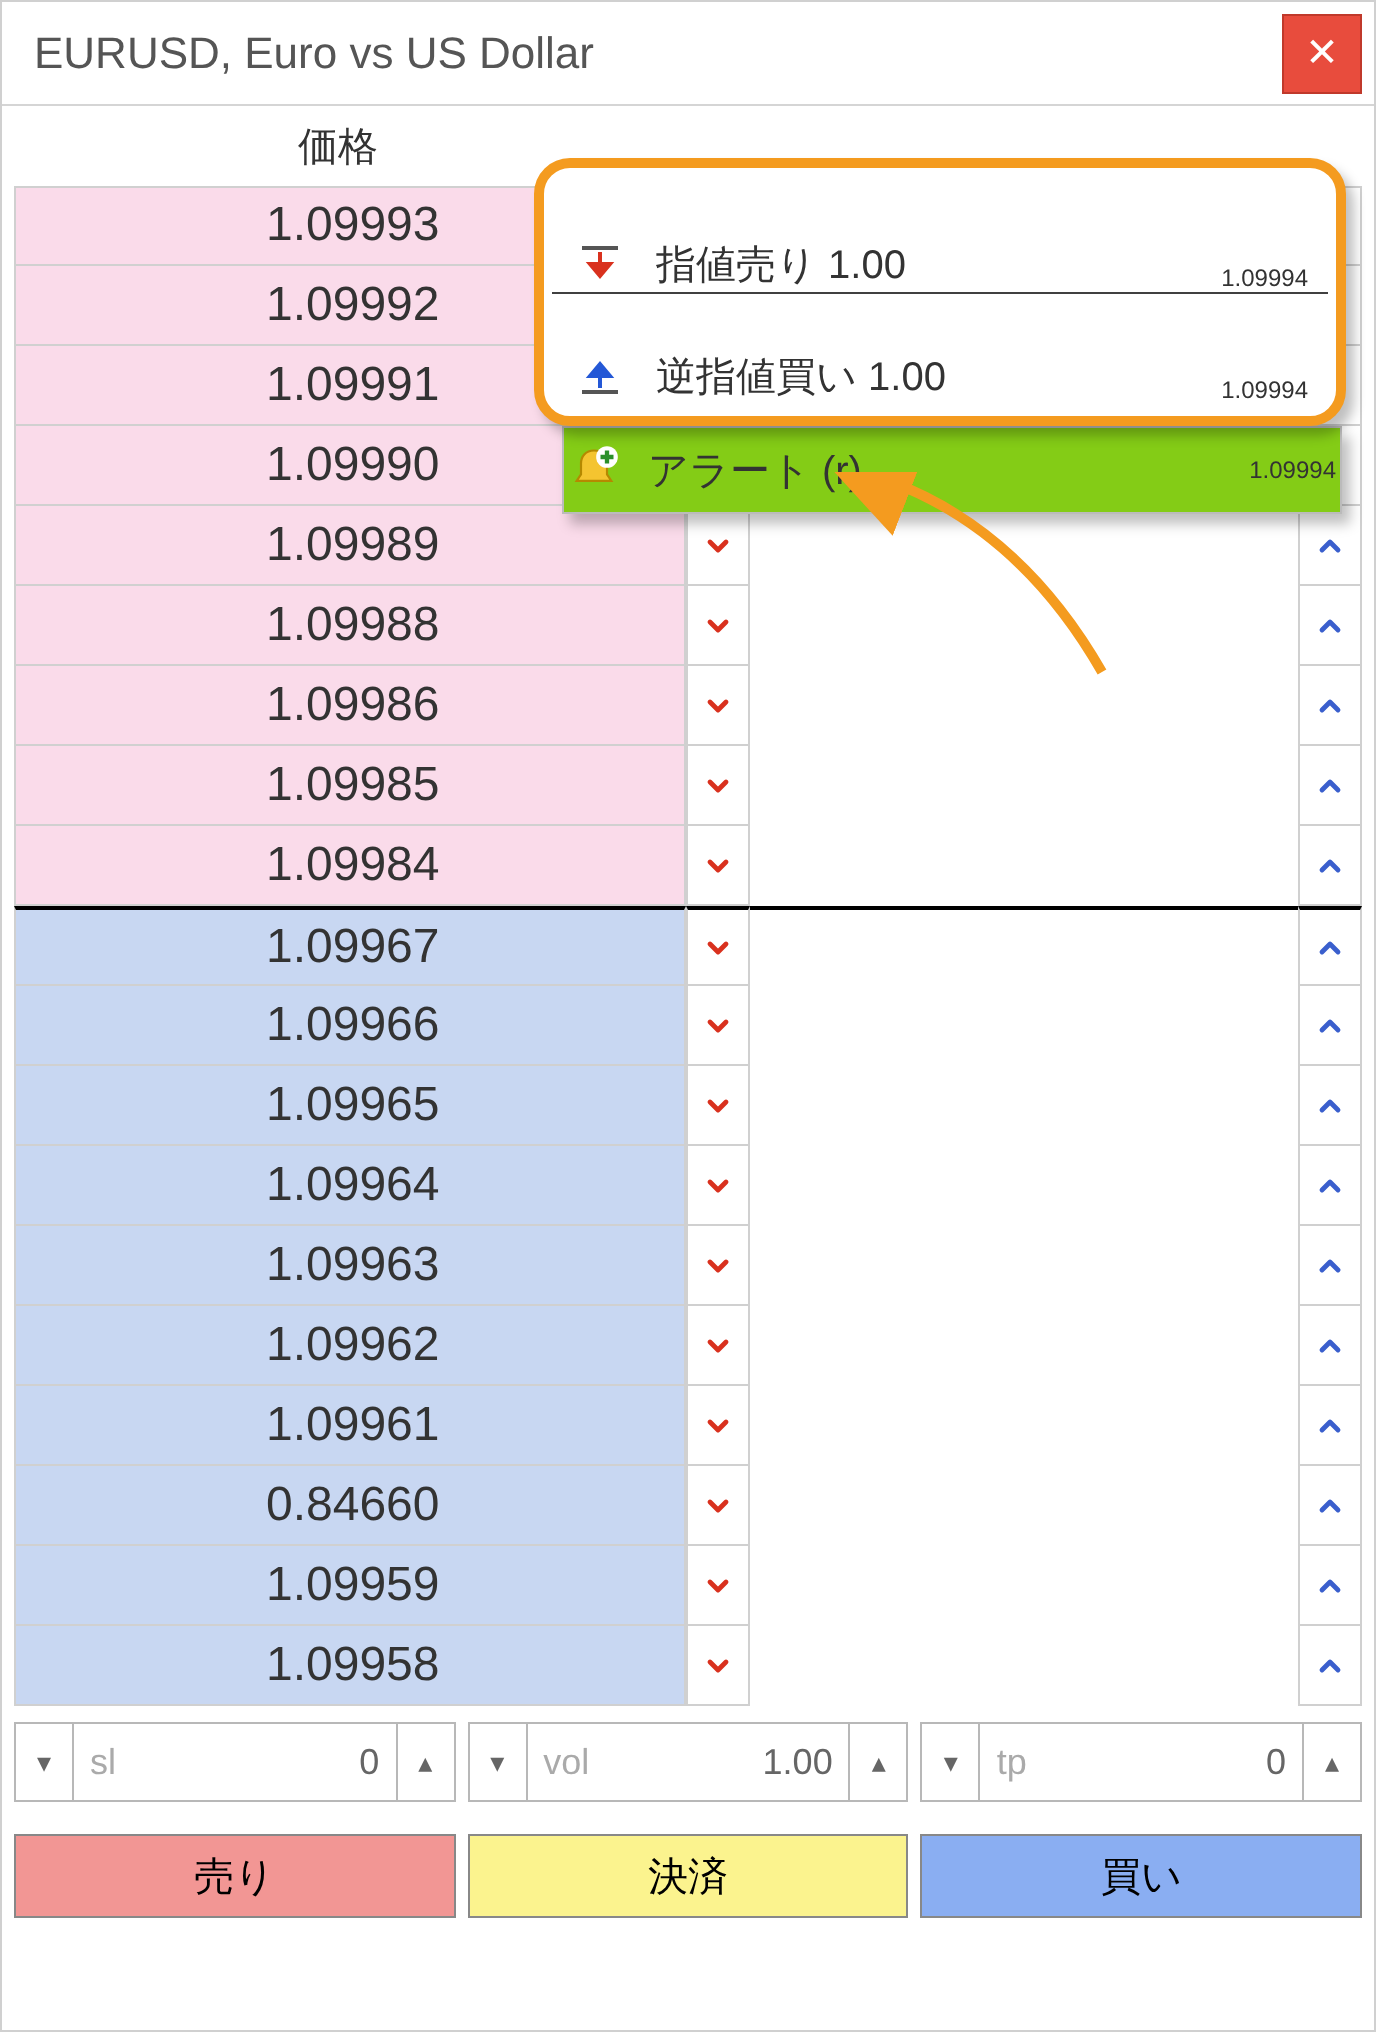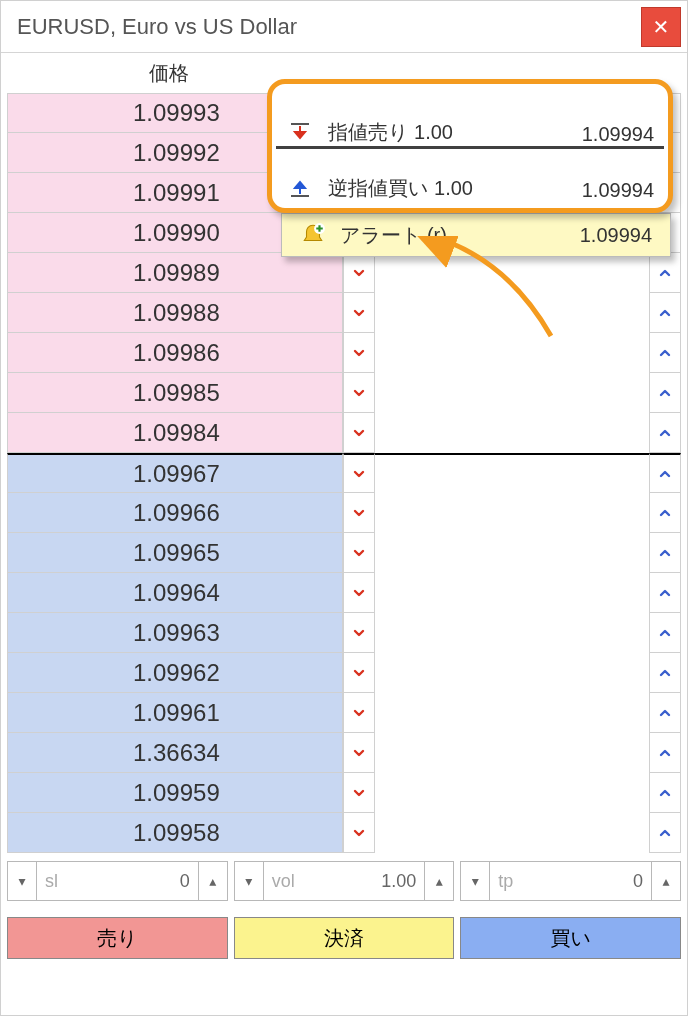--- a/index.html
+++ b/index.html
@@ -151,37 +151,37 @@
     padding: 6px 4px;
   }
   .popup-row {
     display:flex;
     align-items:flex-end;
     height:56px;
     padding: 0 10px;
     gap:14px;
     cursor:pointer;
   }
-  .popup-row + .popup-row { border-top:3px solid #404040; }
+  .popup-row + .popup-row { border-top:1px solid #404040; }
   .arrow-icon {
     width:28px;height:28px;
     display:flex;align-items:center;justify-content:center;
   }
   .popup-lbl { flex:1; font-size:20px; color:#333; white-space:nowrap; }
-  .popup-val { font-size:20px; color:#333; width:100px; text-align:right;}
+  .popup-val { font-size:12px; color:#333; width:100px; text-align:right;}
   .popup-below {
     position:absolute;
     top:212px; left:280px;
     width:390px;
-    background:#fef9c3;
+    background:#84cc16;
     border:1px solid #bbb;
     box-shadow: 4px 5px 6px rgba(0,0,0,0.25);
     display:flex; align-items:center;
     height:44px;
-    padding:0 18px;
+    padding:0 2px;
     gap:14px;
     z-index:5;
     cursor:pointer;
   }
   .bell-icon {
     width:26px;height:26px;
     position:relative;
   }
   .curve-arrow {
     position:absolute;
@@ -426,21 +426,21 @@
         </svg>
       </div>
     <div class="gap-col"></div>
     <div class="up-btn">
         <svg class="chev chev-up" viewBox="0 0 14 14">
           <path d="M3 9 L7 5 L11 9" fill="none" stroke-width="2.4" stroke-linecap="round" stroke-linejoin="round"></path>
         </svg>
       </div>
     </div>
     <div class="price-row blue">
-    <div class="price-cell">1.36634</div>
+    <div class="price-cell">0.84660</div>
     <div class="dn-btn">
         <svg class="chev chev-down" viewBox="0 0 14 14">
           <path d="M3 5 L7 9 L11 5" fill="none" stroke-width="2.4" stroke-linecap="round" stroke-linejoin="round"></path>
         </svg>
       </div>
     <div class="gap-col"></div>
     <div class="up-btn">
         <svg class="chev chev-up" viewBox="0 0 14 14">
           <path d="M3 9 L7 5 L11 9" fill="none" stroke-width="2.4" stroke-linecap="round" stroke-linejoin="round"></path>
         </svg>

